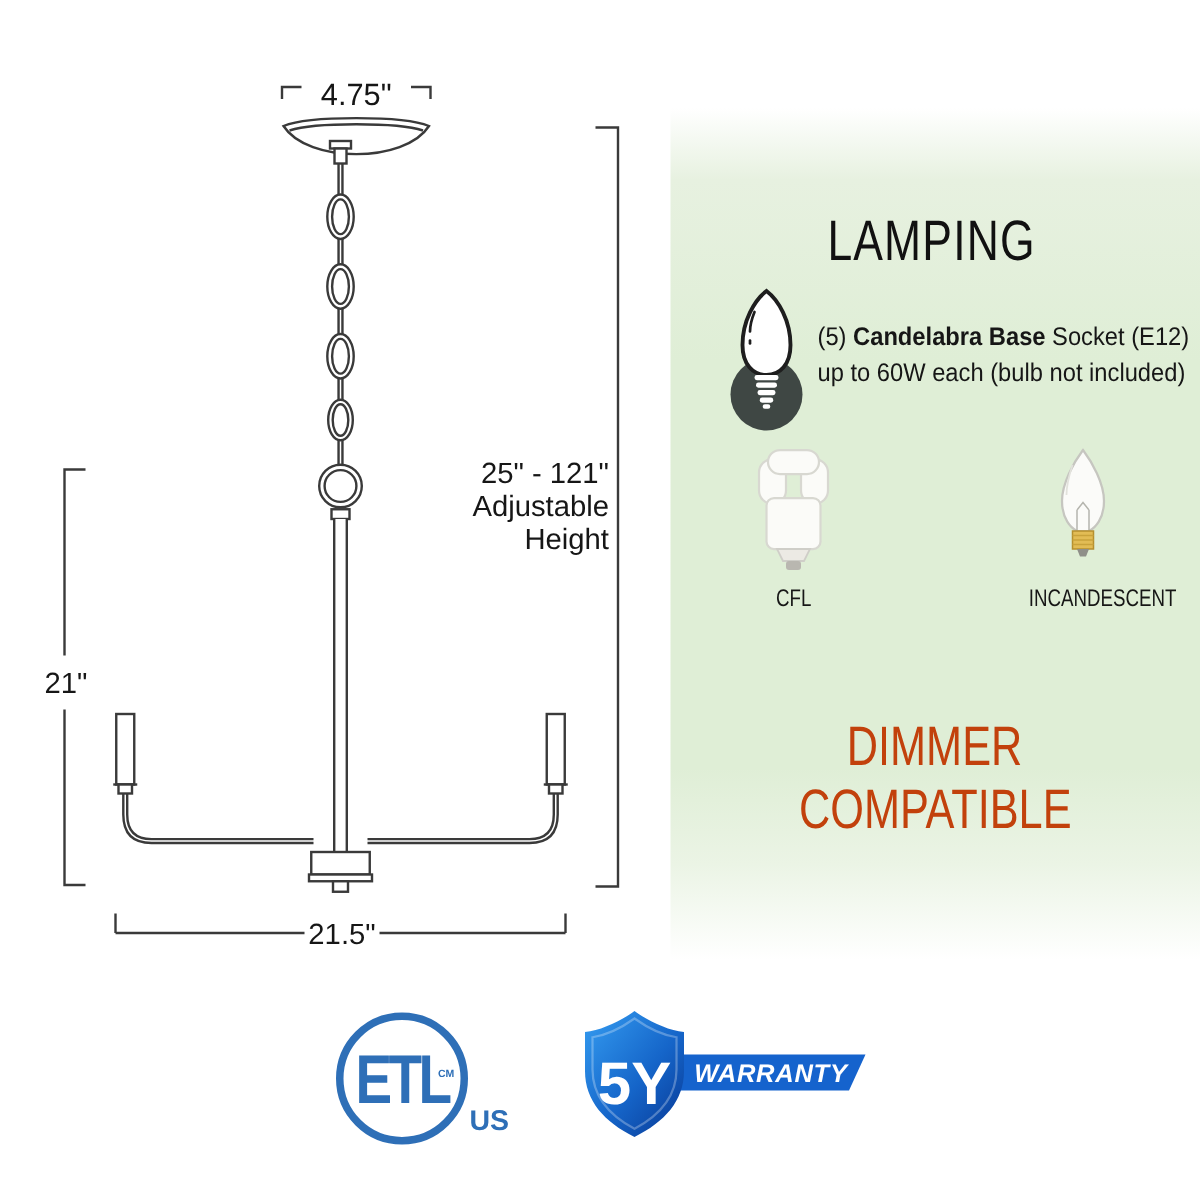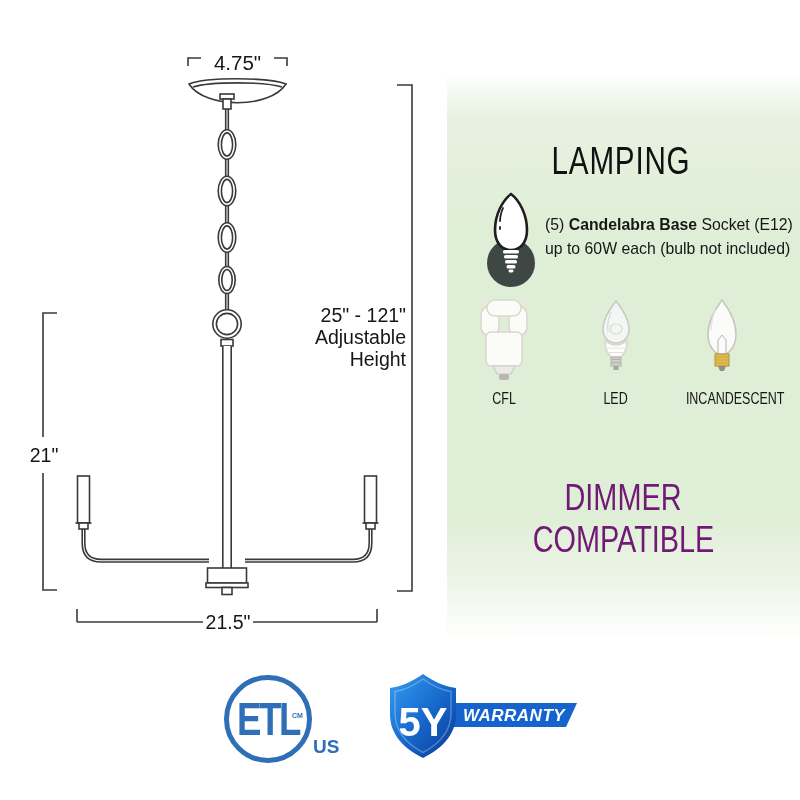--- a/index.html
+++ b/index.html
@@ -8,21 +8,21 @@
   .green-panel{position:absolute;left:447px;top:0;width:353px;height:800px;
         background:linear-gradient(180deg,#ffffff 0%,#ffffff 9%,#e7f1e0 15%,#dfeed6 30%,#dfeed6 64%,#ebf4e5 72%,#ffffff 80%,#ffffff 100%);}
   .abs{position:absolute;}
   .cond{display:inline-block;transform:scaleX(0.78);transform-origin:center;white-space:nowrap;}
   .cond-l{display:inline-block;transform:scaleX(0.93);transform-origin:left center;white-space:nowrap;}
   .lamping-title{left:447px;top:140px;width:349px;text-align:center;font-size:38px;letter-spacing:1px;color:#111;}
   .socket-text{left:545px;top:213px;font-size:17px;line-height:24px;color:#161616;}
   .socket-text b{font-weight:bold;}
   .bulb-col{top:296px;width:100px;text-align:center;}
   .bulb-label{margin-top:5px;font-size:16px;color:#161616;}
-  .dimmer{left:447px;top:477px;width:353px;text-align:center;font-size:37px;line-height:42px;color:#701a75;}
+  .dimmer{left:447px;top:477px;width:353px;text-align:center;font-size:37px;line-height:42px;color:#c2410c;}
   svg text{font-family:"Liberation Sans",sans-serif;}
 </style>
 </head>
 <body>
 
 <div class="page">
 
   <div class="green-panel"></div>
 
   <svg class="abs" style="left:0;top:0" width="450" height="660" viewBox="0 0 450 660">
@@ -130,47 +130,34 @@
     </g>
   </svg>
 
   <div class="abs socket-text">
     <span class="cond-l">
       <span>(5) </span><b>Candelabra Base</b><span> Socket (E12)</span>
     </span><br>
     <span class="cond-l">up to 60W each (bulb not included)</span>
   </div>
 
-  <div class="abs bulb-col" style="left:454px">
+  <div class="abs bulb-col" style="left:479px">
     <svg width="70" height="85" viewBox="0 0 70 85">
       <g fill="#fbfbf8" stroke="#d8d8d1" stroke-width="1.5">
         <rect x="12" y="10" width="18" height="30" rx="9"></rect>
         <rect x="40" y="10" width="18" height="30" rx="9"></rect>
         <rect x="18" y="4" width="34" height="16" rx="8"></rect>
         <rect x="17" y="36" width="36" height="34" rx="5"></rect>
       </g>
       <path d="M24,70 L46,70 L42,78 L28,78 Z" fill="#eceae4" stroke="#cfcec8" stroke-width="1.2"></path>
       <rect x="30" y="78" width="10" height="6" rx="2" fill="#b9b7b0"></rect>
     </svg>
     <div class="bulb-label"><span class="cond">CFL</span></div>
   </div>
 
-  <div class="abs bulb-col" style="left:566px">
-    <svg width="70" height="85" viewBox="0 0 70 85">
-      <path d="M35,5 C28,14 22,24 22,33 C22,42 28,47 35,47 C42,47 48,42 48,33 C48,24 42,14 35,5 Z" fill="#f4f6f3" stroke="#c8cbc6" stroke-width="1.5"></path>
-      <path d="M30,16 C27,23 26,30 27,36" fill="none" stroke="#d8dad6" stroke-width="1.2"></path>
-      <ellipse cx="35" cy="33" rx="6" ry="5" fill="none" stroke="#d8dad6" stroke-width="1.2"></ellipse>
-      <path d="M24,45 C24,52 27,58 30,61 L40,61 C43,58 46,52 46,45 C43,47.5 38,49 35,49 C32,49 27,47.5 24,45 Z" fill="#fdfdfa" stroke="#d6d6d0" stroke-width="1.4"></path>
-      <path d="M26,52 H44 M27.5,56.5 H42.5" stroke="#e3e3dd" stroke-width="1.2"></path>
-      <rect x="30" y="61" width="10" height="9" fill="#cfcfca" stroke="#b3b3ad" stroke-width="1"></rect>
-      <path d="M30,63.5 H40 M30,66.5 H40" stroke="#b3b3ad" stroke-width="1"></path>
-      <rect x="32.5" y="70" width="5" height="4" fill="#a7a7a1"></rect>
-    </svg>
-    <div class="bulb-label"><span class="cond">LED</span></div>
-  </div>
 
   <div class="abs bulb-col" style="left:672px">
     <svg width="70" height="85" viewBox="0 0 70 85">
       <path d="M35,4 C29,12 21,26 21,38 C21,50 27,56 31,58 L39,58 C43,56 49,50 49,38 C49,26 41,12 35,4 Z" fill="#fbfbf9" stroke="#c6c6c0" stroke-width="1.5"></path>
       <path d="M31,58 V44 M39,58 V44 M31,44 L35,39 L39,44" fill="none" stroke="#b5b5ae" stroke-width="1"></path>
       <path d="M28,14 C26,20 24,28 24,34" fill="none" stroke="#e2e2dc" stroke-width="1.2"></path>
       <rect x="28" y="58" width="14" height="12" fill="#e2bc55" stroke="#b58f2e" stroke-width="1"></rect>
       <path d="M28,61 H42 M28,64 H42 M28,67 H42" stroke="#c9a23b" stroke-width="1"></path>
       <path d="M31,70 L39,70 L37,75 L33,75 Z" fill="#8f8f89"></path>
     </svg>

